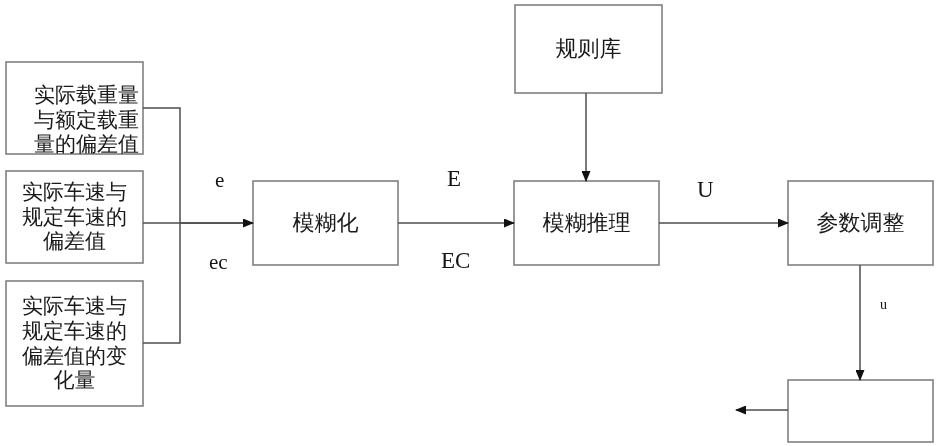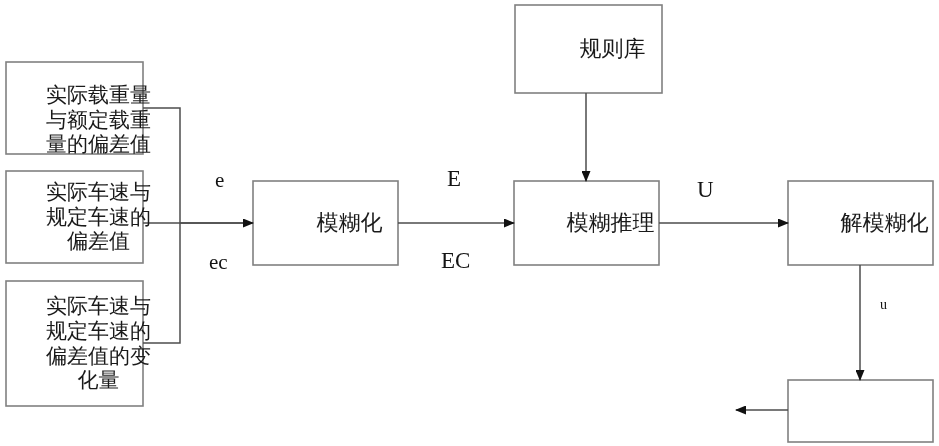--- a/index.html
+++ b/index.html
@@ -39,21 +39,20 @@
     display: flex;
     align-items: center;
     justify-content: center;
     text-align: center;
     font-family: "DejaVu Sans", "Liberation Sans", sans-serif;
     color: #1a1a1a;
     line-height: 1.18;
     white-space: pre-line;
     letter-spacing: 0px;
     pointer-events: none;
-    margin-left: 24px;
   }
   .label-input {
     font-size: 21px;
   }
   .label-proc {
     font-size: 22px;
   }
   .signal-label {
     position: absolute;
     font-family: "Liberation Serif", "DejaVu Serif", serif;
@@ -100,35 +99,35 @@
 
     <path class="conn-line" d="M586,93 L586,181" marker-end="url(#arrow-down)"></path>
 
     <path class="conn-line" d="M659,223 L788,223" marker-end="url(#arrow-right)"></path>
 
     <path class="conn-line" d="M860,265 L860,380" marker-end="url(#arrow-down)"></path>
 
     <path class="conn-line" d="M788,410 L736,410" marker-end="url(#arrow-left)"></path>
   </svg>
 
-  <div class="node-label label-input" style="left:6px; top:62px; width:137px; height:116px;">实际载重量
+  <div class="node-label label-input" style="left:18px; top:62px; width:137px; height:116px;">实际载重量
 与额定载重
 量的偏差值</div>
   <div class="node-label label-input" style="left:6px; top:171px; width:137px; height:92px;">实际车速与
 规定车速的
 偏差值</div>
   <div class="node-label label-input" style="left:6px; top:281px; width:137px; height:125px;">实际车速与
 规定车速的
 偏差值的变
 化量</div>
 
   <div class="node-label label-proc" style="left:515px; top:5px; width:147px; height:88px;">规则库</div>
   <div class="node-label label-proc" style="left:514px; top:181px; width:145px; height:84px;">模糊推理</div>
   <div class="node-label label-proc" style="left:253px; top:181px; width:145px; height:84px;">模糊化</div>
-  <div class="node-label label-proc" style="left:788px; top:181px; width:145px; height:84px;">解模糊化</div>
+  <div class="node-label label-proc" style="left:788px; top:181px; width:145px; height:84px;">参数调整</div>
 
   <div class="signal-label sig-lower" style="left:215px; top:168px;">e</div>
   <div class="signal-label sig-lower" style="left:209px; top:250px;">ec</div>
   <div class="signal-label sig-upper" style="left:447px; top:166px;">E</div>
   <div class="signal-label sig-upper" style="left:441px; top:248px;">EC</div>
   <div class="signal-label sig-upper" style="left:697px; top:177px;">U</div>
   <div class="signal-label sig-small" style="left:880px; top:297px;">u</div>
 
 </div>
 

